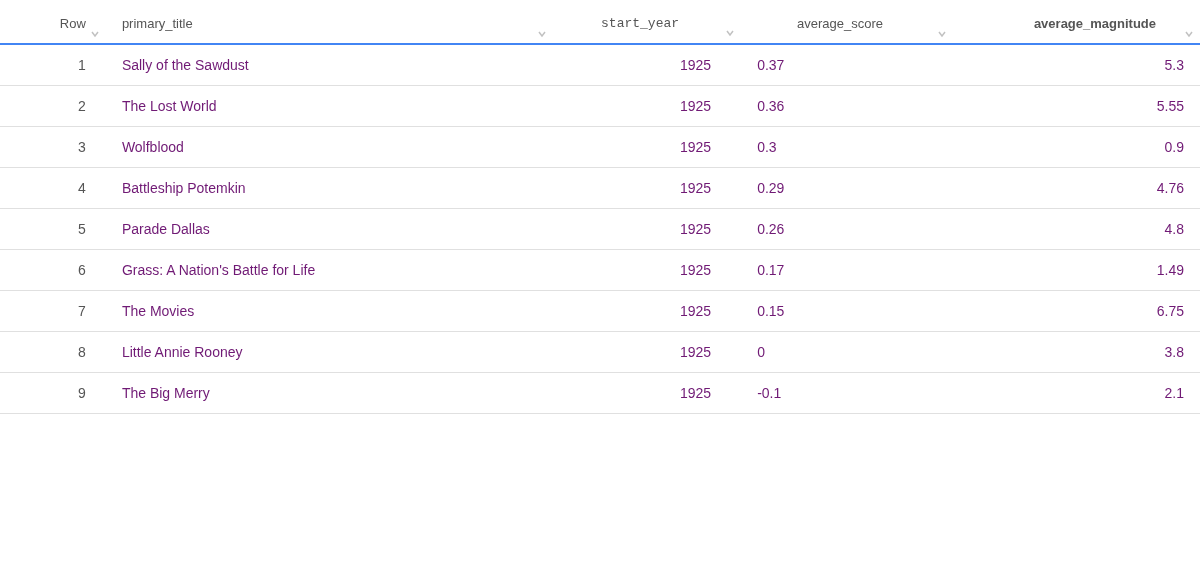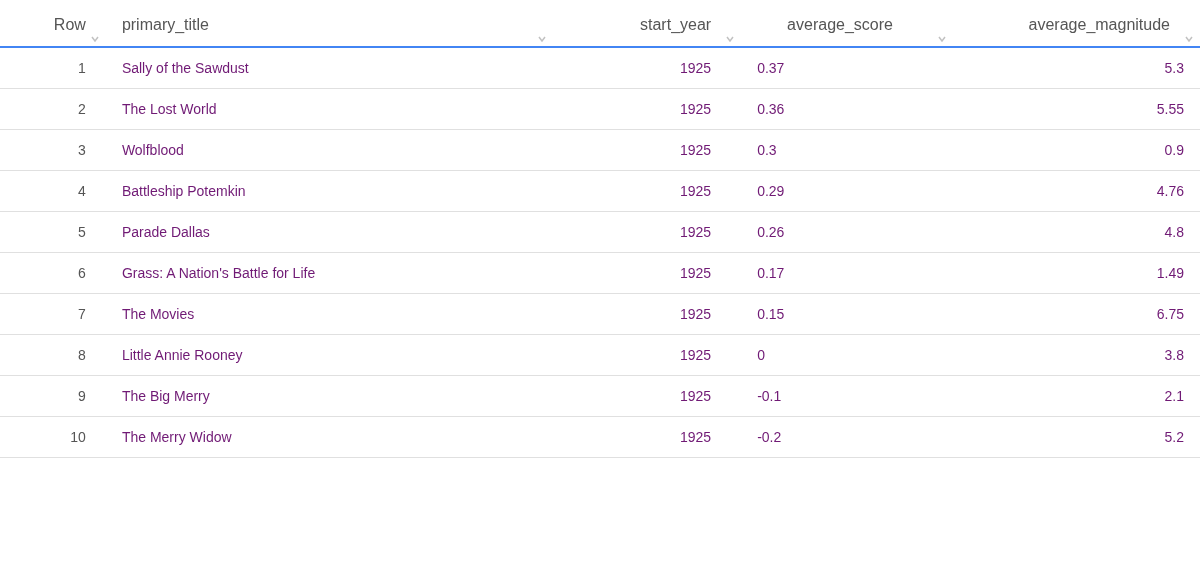--- a/index.html
+++ b/index.html
@@ -33,52 +33,54 @@
 
     thead tr {
       border-bottom: 2px solid #4285f4;
     }
 
     th {
       padding: 12px 16px;
       text-align: left;
       font-weight: 500;
       color: #555;
-      font-size: 16px;
+      font-size: 13px;
       background: #fff;
       position: relative;
       border-bottom: 2px solid #4285f4;
     }
 
     th.col-row {
       width: 90px;
       text-align: right;
       padding-right: 20px;
     }
 
     th.col-primary-title {
       width: 380px;
     }
 
     th.col-start-year {
       width: 160px;
-      text-align: right;
-      padding-right: 30px;
+      text-align: center;
+      padding-right: 30px;
+      font-family: Liberation Mono, monospace;
     }
 
     th.col-average-score {
       width: 180px;
       text-align: center;
       padding-right: 30px;
     }
 
     th.col-average-magnitude {
       width: 210px;
       text-align: right;
-      padding-right: 30px;
+      padding-right: 44px;
+      font-weight: bold;
     }
 
     th .sort-icon {
       position: absolute;
       bottom: 6px;
       right: 6px;
       width: 10px;
       height: 10px;
       opacity: 0.4;
     }
@@ -198,22 +200,15 @@
           <td class="col-average-score">0</td>
           <td class="col-average-magnitude">3.8</td>
         </tr>
         <tr>
           <td class="col-row">9</td>
           <td class="col-primary-title">The Big Merry</td>
           <td class="col-start-year">1925</td>
           <td class="col-average-score">-0.1</td>
           <td class="col-average-magnitude">2.1</td>
         </tr>
-        <tr>
-          <td class="col-row">10</td>
-          <td class="col-primary-title">The Merry Widow</td>
-          <td class="col-start-year">1925</td>
-          <td class="col-average-score">-0.2</td>
-          <td class="col-average-magnitude">5.2</td>
-        </tr>
       </tbody>
   </table>
 </div>
 
 </body></html>

